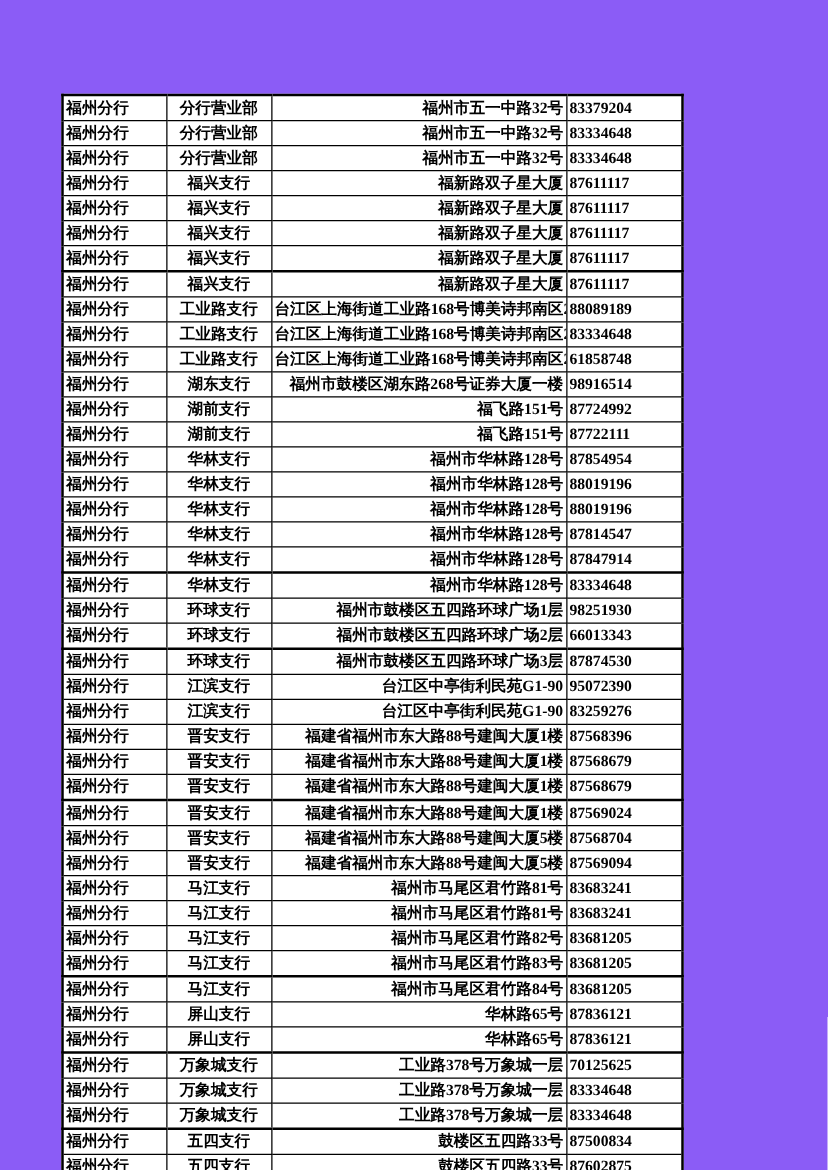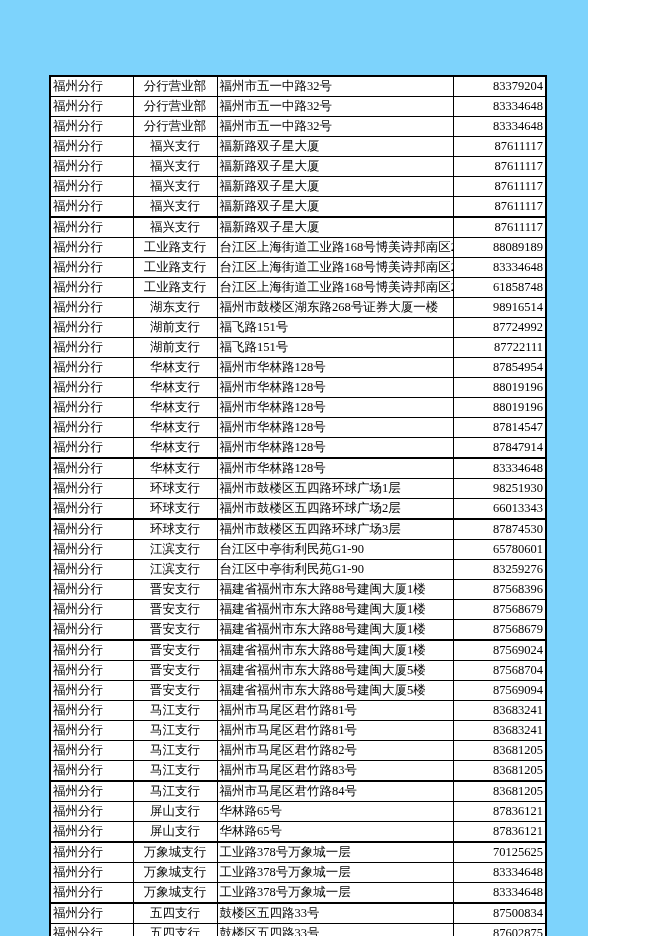--- a/index.html
+++ b/index.html
@@ -12,23 +12,24 @@
     width: 662px;
     height: 936px;
     font-family: "Liberation Serif", "DejaVu Serif", serif;
     color: #000000;
     overflow: hidden;
   }
   .sheet {
     position: absolute;
     left: 0;
     top: 0;
-    width: 588px;
+    width: 662px;
     height: 936px;
-    background: #7dd3fc;
+    background: #8b5cf6;
+    font-weight: bold;
   }
   .table-wrap {
     position: absolute;
     left: 49px;
     top: 75px;
     width: 496px;
   }
   table.branch-table {
     border-collapse: collapse;
     table-layout: fixed;
@@ -45,22 +46,22 @@
     height: 19px;
     line-height: 19px;
     padding: 0 2px;
     font-size: 12.5px;
     white-space: nowrap;
     overflow: hidden;
     vertical-align: middle;
   }
   td.cell-bank   { text-align: left; }
   td.cell-branch { text-align: center; margin-left: 32px; }
-  td.cell-addr   { text-align: left; }
-  td.cell-phone  { text-align: right; }
+  td.cell-addr   { text-align: right; }
+  td.cell-phone  { text-align: left; }
 
   
   tr.rule-top-thick > td { border-top-width: 2px; }
   tr.rule-bottom-thick > td { border-bottom-width: 2px; }
 
   table.branch-table tr:first-child > td { border-top-width: 2px; }
   table.branch-table tr:last-child > td { border-bottom-width: 2px; }
   table.branch-table tr > td:first-child { border-left-width: 2px; }
   table.branch-table tr > td:last-child { border-right-width: 2px; }
 </style>
@@ -212,21 +213,21 @@
           <tr class="rule-top-thick">
             <td class="cell-bank">福州分行</td>
             <td class="cell-branch">环球支行</td>
             <td class="cell-addr">福州市鼓楼区五四路环球广场3层</td>
             <td class="cell-phone">87874530</td>
           </tr>
           <tr>
             <td class="cell-bank">福州分行</td>
             <td class="cell-branch">江滨支行</td>
             <td class="cell-addr">台江区中亭街利民苑G1-90</td>
-            <td class="cell-phone">65780601</td>
+            <td class="cell-phone">95072390</td>
           </tr>
           <tr>
             <td class="cell-bank">福州分行</td>
             <td class="cell-branch">江滨支行</td>
             <td class="cell-addr">台江区中亭街利民苑G1-90</td>
             <td class="cell-phone">83259276</td>
           </tr>
           <tr>
             <td class="cell-bank">福州分行</td>
             <td class="cell-branch">晋安支行</td>

